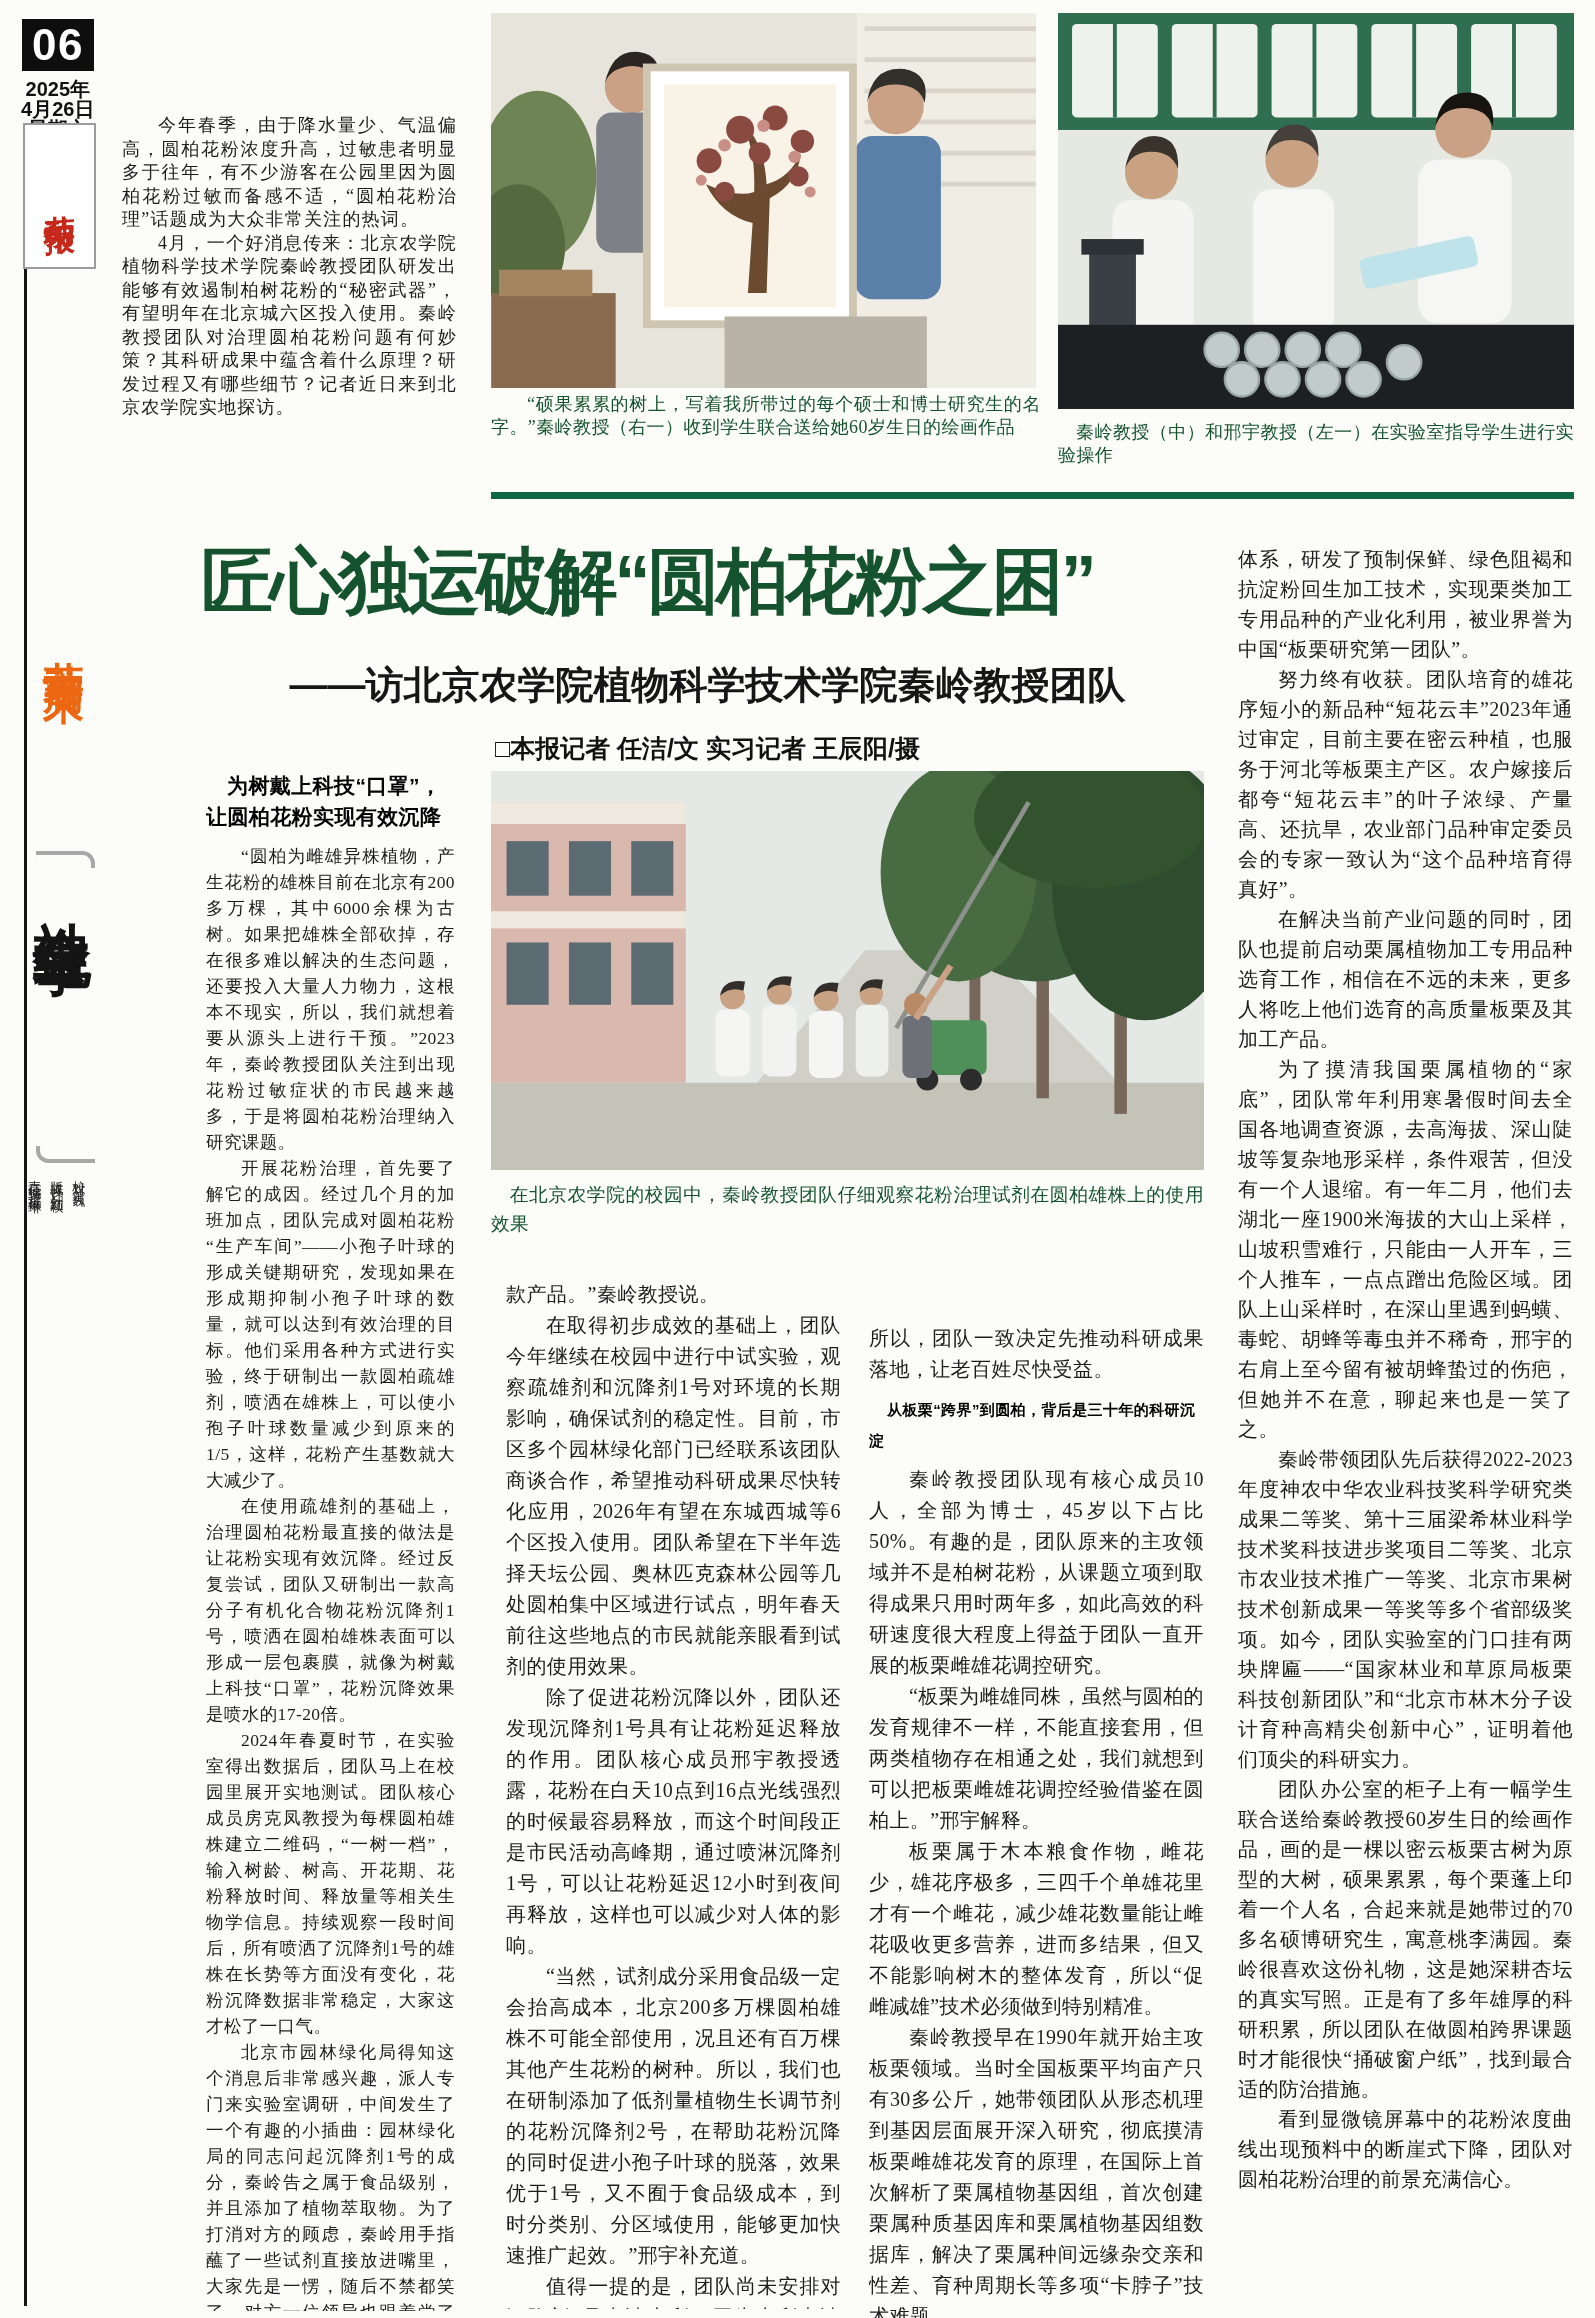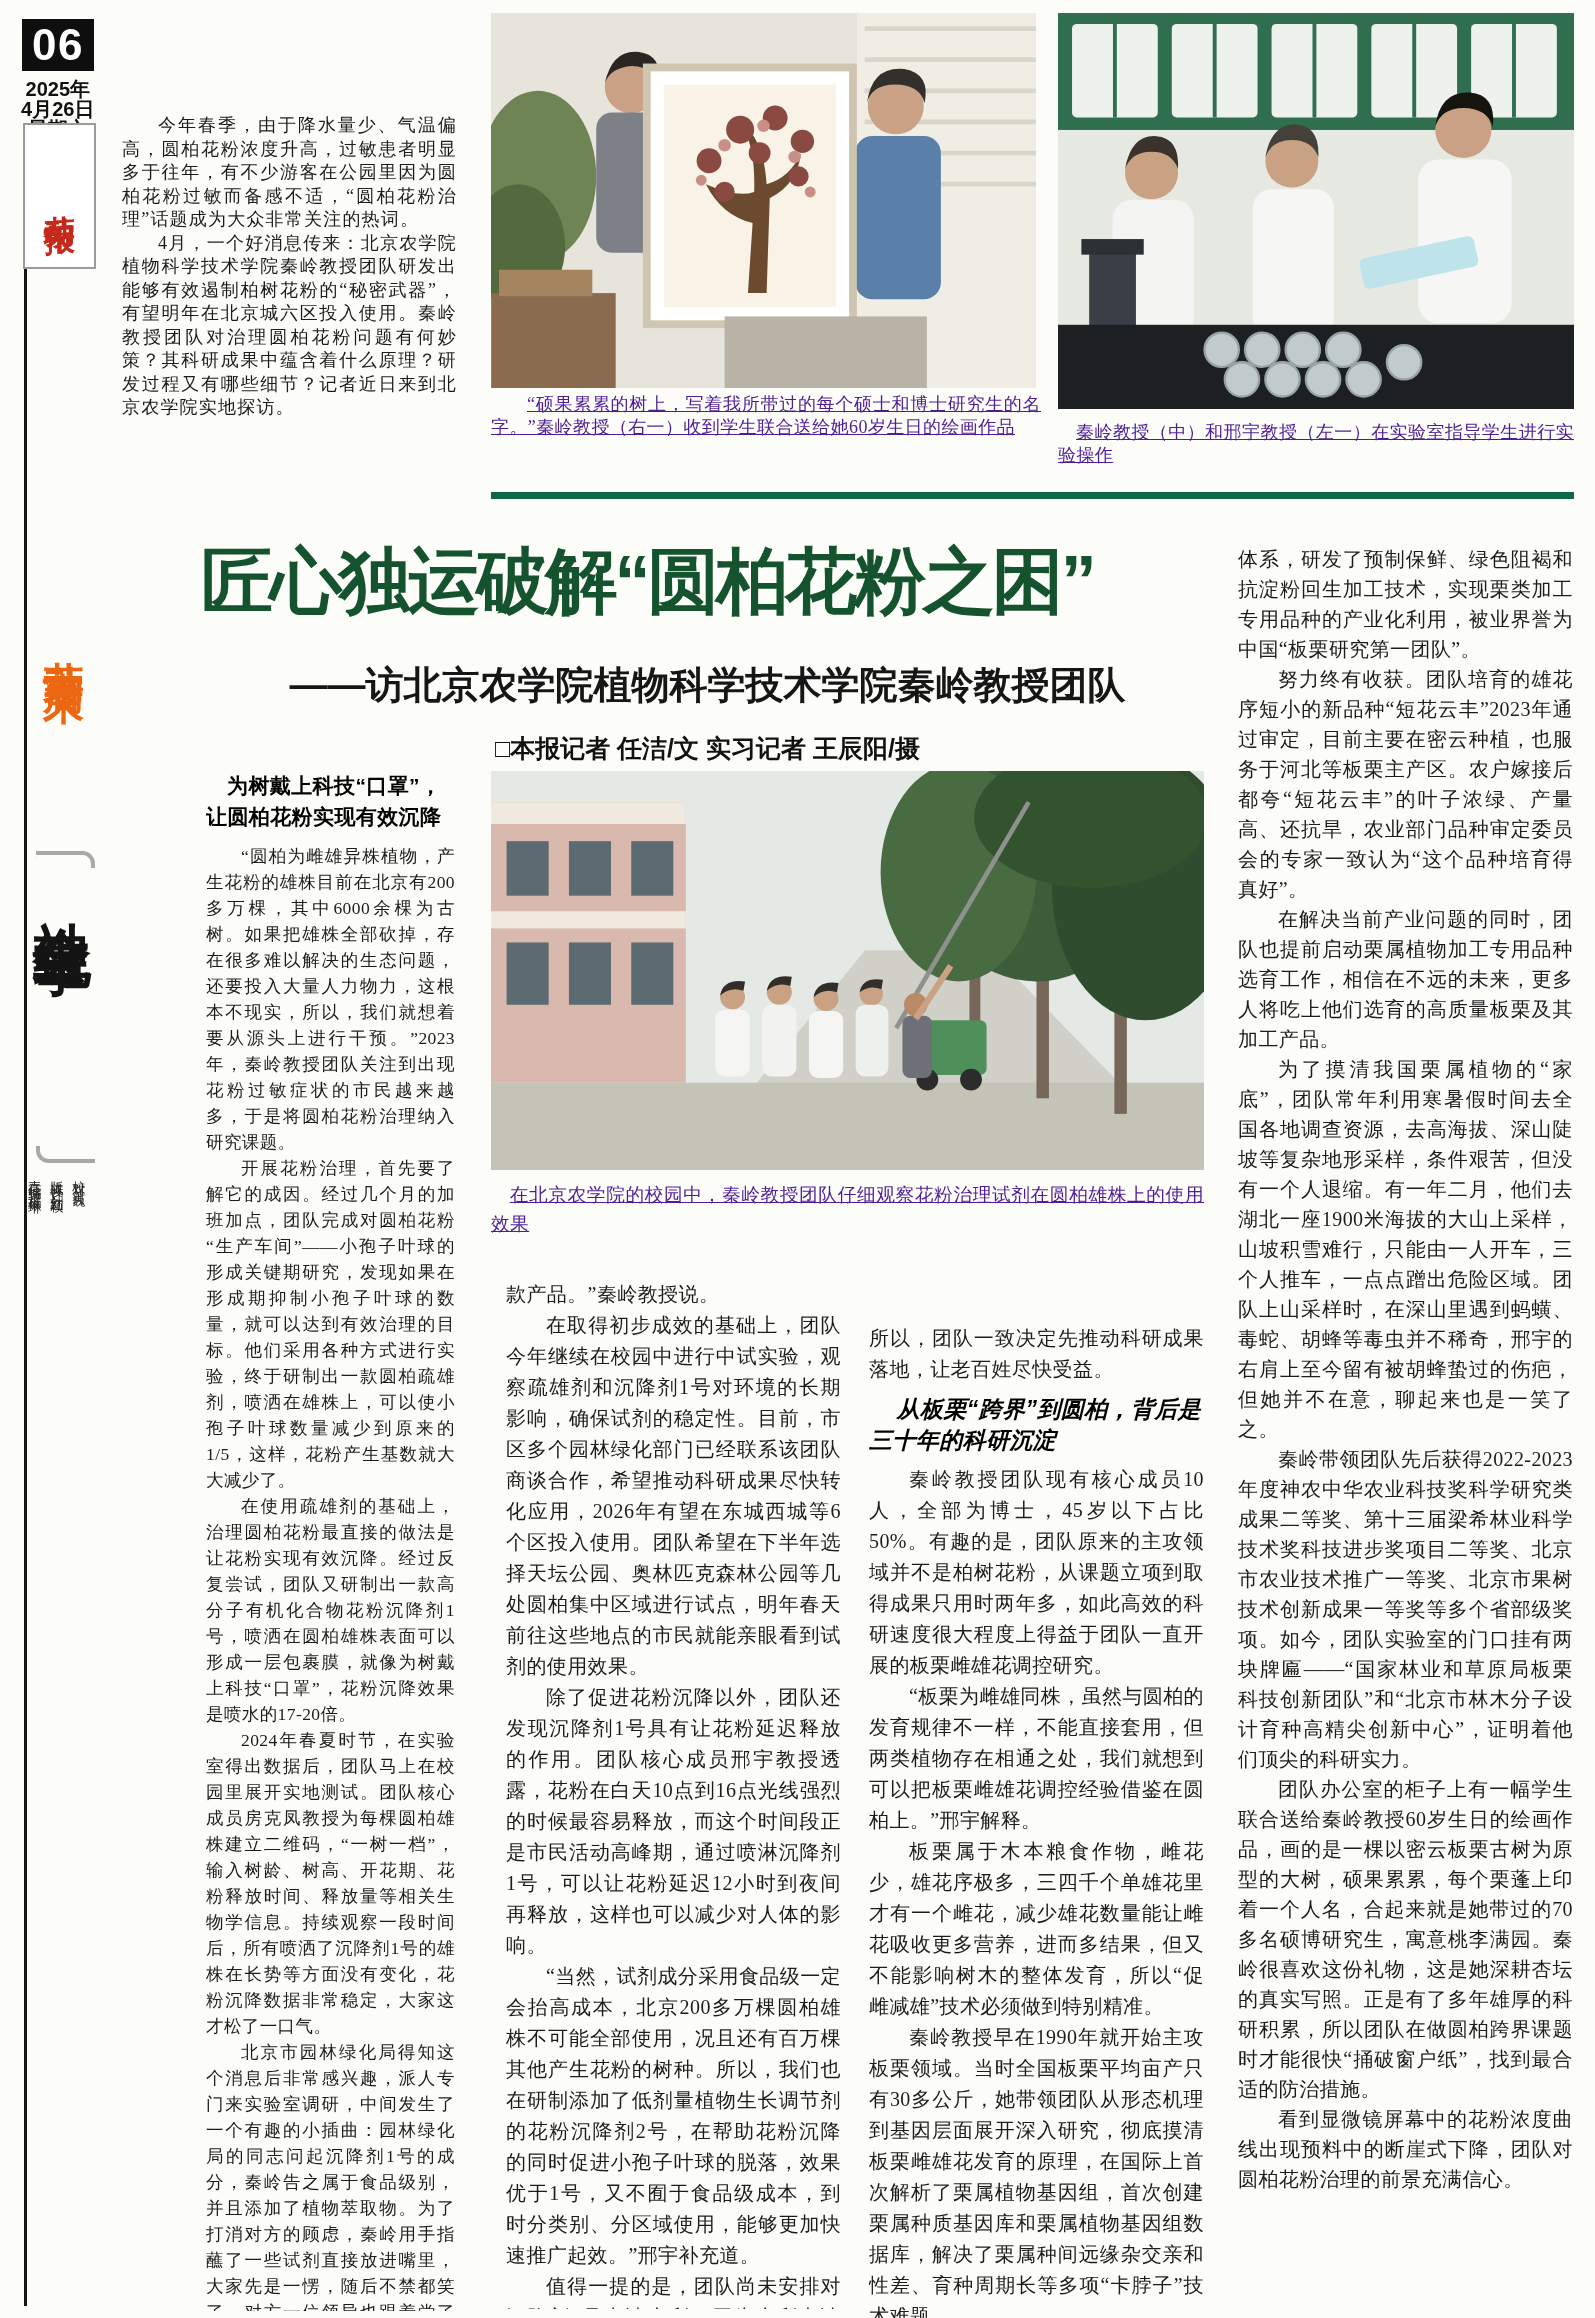--- a/index.html
+++ b/index.html
@@ -28,38 +28,38 @@
   .sectionname span{writing-mode:vertical-rl;font-family:"Liberation Sans",sans-serif;font-weight:700;
                     font-size:58px;line-height:1;letter-spacing:6.2px;color:#141414;}
   .credits{left:23.4px;top:1170px;height:156px;writing-mode:vertical-rl;
            font-family:"Liberation Sans",sans-serif;font-size:13.2px;color:#222;}
   .credits div{letter-spacing:2.3px;margin-bottom:7.8px;line-height:22px;}
   
   .intro{left:122px;top:114px;width:335px;height:413px;font-size:18px;line-height:23.5px;
          text-align:justify;letter-spacing:1.2px;}
   .intro p{margin:0;text-indent:2em;}
   .photo{background:#dfe2dc;overflow:hidden;}
-  .caption{font-size:18px;line-height:23.4px;text-align:justify;color:#4c1d95;letter-spacing:0.4px;text-decoration:underline;}
+  .caption{font-size:18px;line-height:23.4px;text-align:justify;color:#14532d;letter-spacing:0.4px;}
   .cap1{left:491px;top:393px;width:550px;text-indent:2em;}
   .cap2{left:1058px;top:421px;width:516px;text-indent:1em;}
   .greenrule{left:491px;top:492px;width:1083px;height:7px;background:#0e6845;}
   
   .headline{left:201px;top:534px;width:1013px;text-align:left;
             font-family:"Liberation Sans",sans-serif;font-weight:900;font-size:72px;
             letter-spacing:-3.1px;color:#14532d;white-space:nowrap;}
   .subtitle{left:201px;top:660px;width:1013px;text-align:center;
             font-family:"Liberation Sans",sans-serif;font-weight:700;font-size:38px;color:#161616;}
   .byline{left:201px;top:732px;width:1013px;text-align:center;
           font-family:"Liberation Sans",sans-serif;font-weight:700;font-size:25px;color:#111;}
   
   .col{text-align:justify;overflow:hidden;}
   .col p{margin:0;text-indent:2em;}
   .col p.noindent{text-indent:0;}
-  .col p.subhead{font-family:"Liberation Sans",sans-serif;font-weight:700;font-size:23px;
-                 line-height:31px;text-indent:1.2em;margin:9.3px 0 7.8px;color:#000;text-align:left;font-style:italic;}
+  .col p.subhead{font-family:"Liberation Sans",sans-serif;font-weight:700;font-size:15px;
+                 line-height:31px;text-indent:1.2em;margin:9.3px 0 7.8px;color:#000;text-align:left;}
   .col1{left:206px;top:770px;width:249px;height:1541px;font-size:17.5px;line-height:26px;letter-spacing:0.4px;}
   .colsubhead{font-family:"Liberation Sans",sans-serif;font-weight:700;font-size:21px;line-height:31px;
               margin:0 0 11px;color:#000;text-indent:1em;text-align:left;}
   .col2{left:506px;top:1279px;width:335px;height:1030px;font-size:20px;line-height:31px;letter-spacing:0.4px;}
   .col3{left:869px;top:1279px;width:335px;height:1030px;font-size:20px;line-height:31px;letter-spacing:0.4px;margin-top:44px;}
   .col5{left:1238px;top:544px;width:335px;height:1765px;font-size:20px;line-height:30px;letter-spacing:0.4px;}
   .cap3{left:491px;top:1180px;width:713px;font-size:18.7px;line-height:29px;text-indent:1em;}
 </style>
 </head>
 <body>

